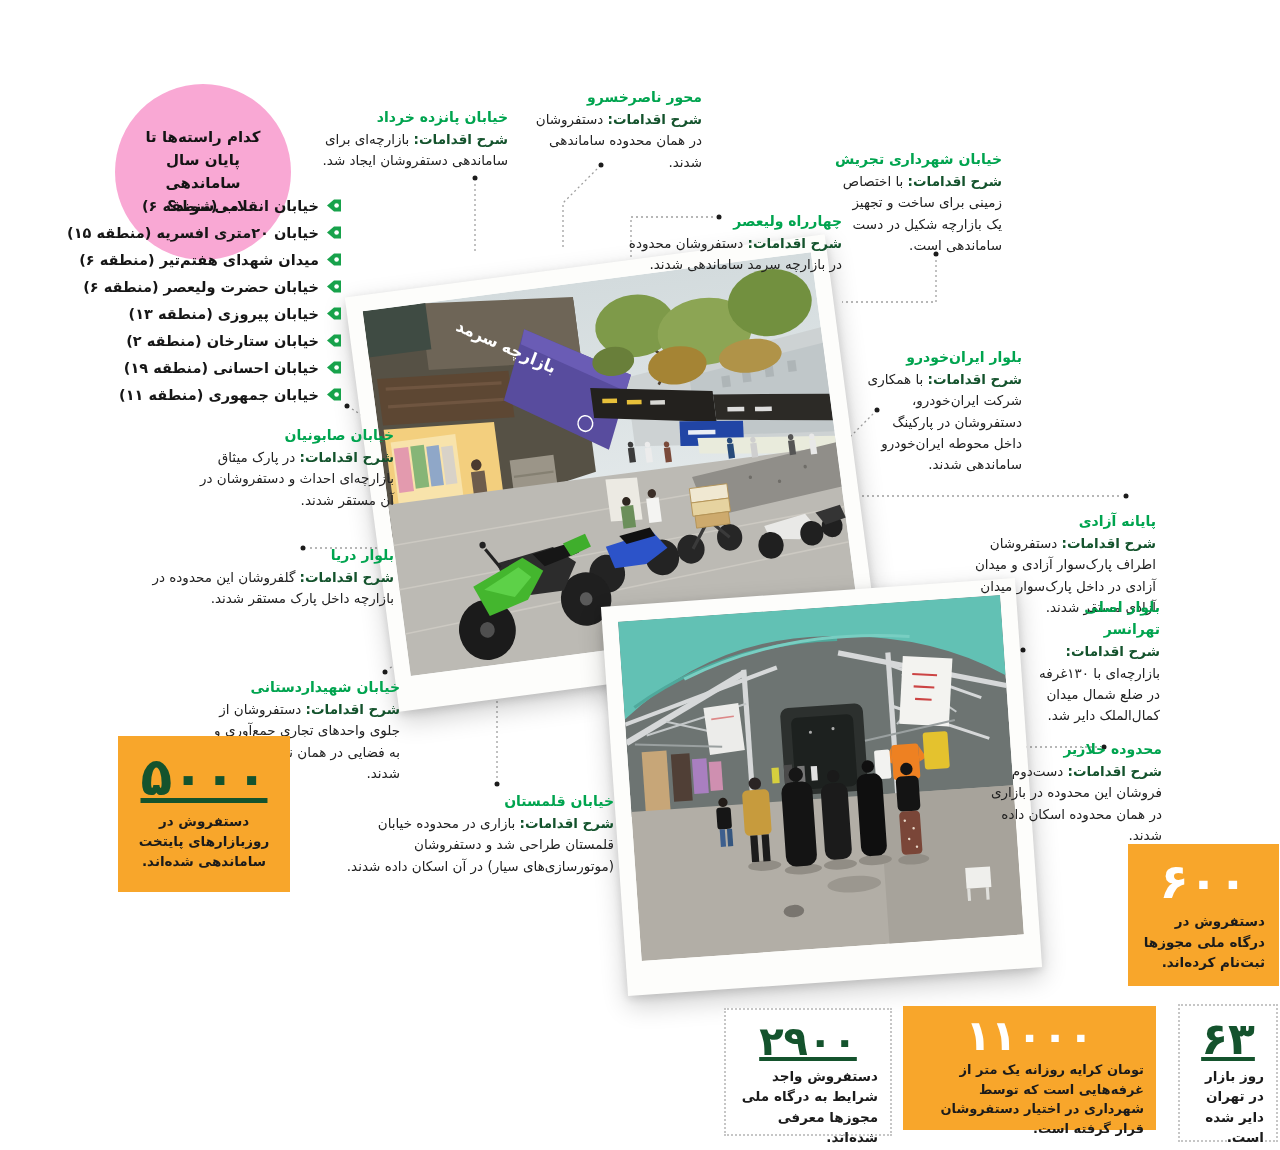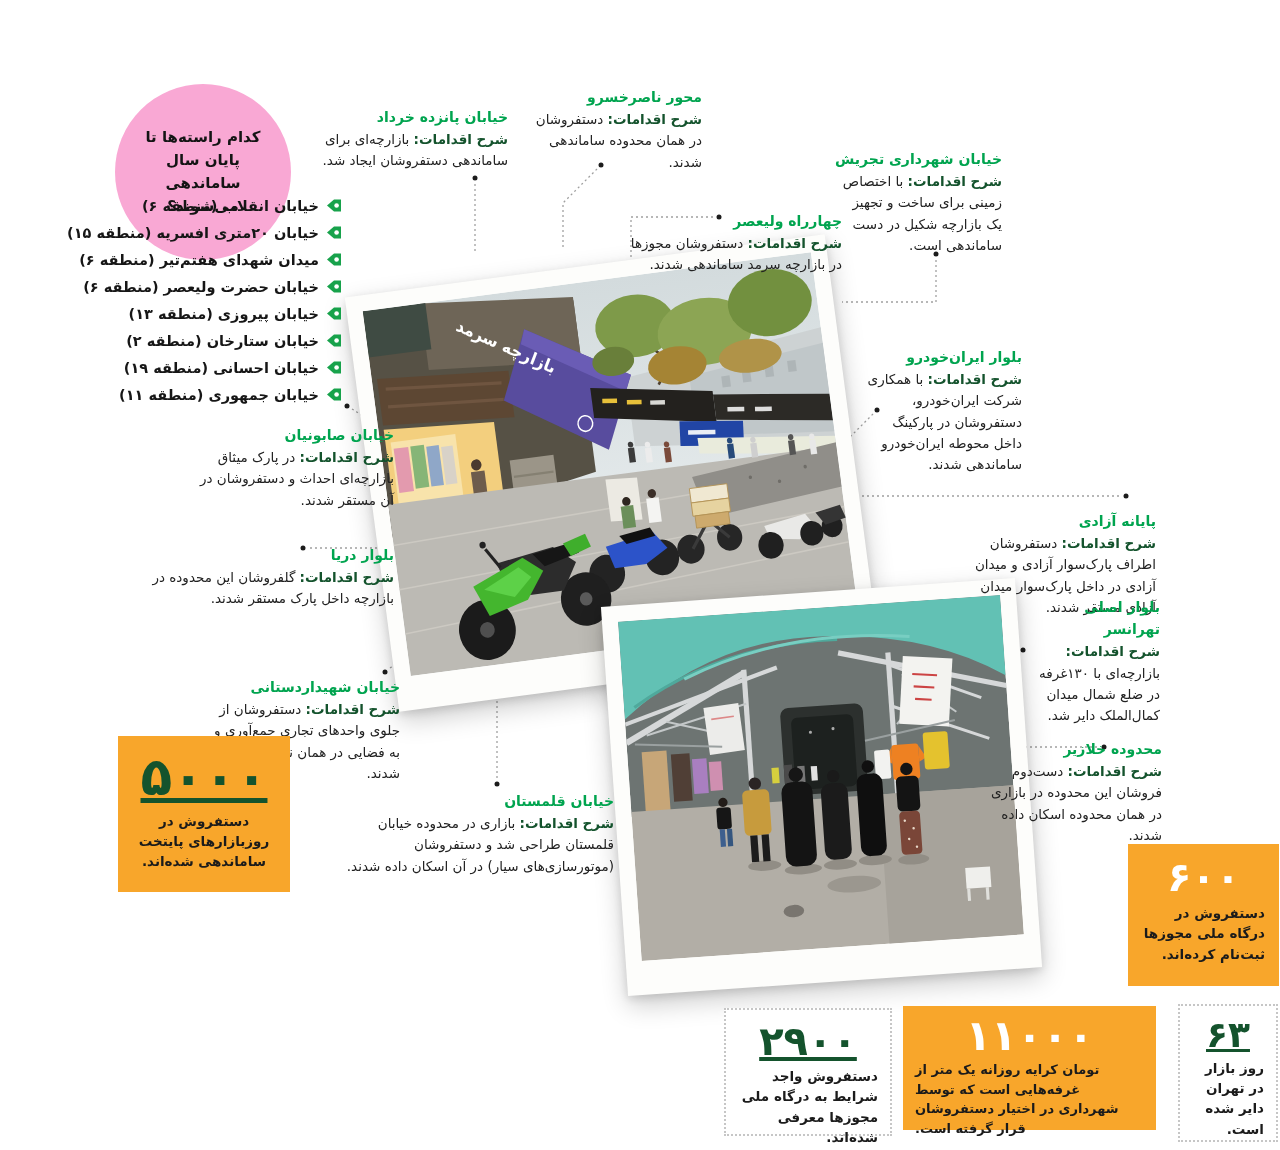--- a/index.html
+++ b/index.html
@@ -48,30 +48,30 @@
   .stat .cap{display:block;font-size:13.5px;line-height:1.5;}
   .orange{background:#f8a62b;}
   .dotted{border:2px dotted #c6c6c6;background:#fff;}
   .num-green{color:#14532d;text-decoration:underline;}
   .num-white{color:#ffffff;}
 
   .s5000{left:118px;top:736px;width:172px;height:156px;padding:14px 12px;}
   .s5000 .num{font-size:52px;}
   .s5000 .cap{text-align:center;margin-top:6px;}
   .s600{left:1128px;top:844px;width:151px;height:142px;padding:12px 14px;}
-  .s600 .num{font-size:40px;}
+  .s600 .num{font-size:48px;}
   .s600 .cap{text-align:right;margin-top:5px;}
   .s2900{left:724px;top:1008px;width:168px;height:128px;padding:10px 12px;}
   .s2900 .num{font-size:40px;}
   .s2900 .cap{text-align:right;margin-top:4px;}
   .s11000{left:903px;top:1006px;width:253px;height:124px;padding:8px 12px;}
   .s11000 .num{font-size:42px;}
-  .s11000 .cap{text-align:left;margin-top:2px;font-size:13px;}
+  .s11000 .cap{text-align:right;margin-top:2px;font-size:13px;}
   .s63{left:1178px;top:1004px;width:100px;height:138px;padding:10px 12px;}
-  .s63 .num{font-size:36px;}
+  .s63 .num{font-size:44px;}
   .s63 .cap{text-align:right;margin-top:4px;}
 </style>
 </head>
 <body>
 
 <div id="canvas">
 
   <svg id="connectors" width="1280" height="1150" viewBox="0 0 1280 1150">
     <g stroke="#a0a0a0" stroke-width="1.3" fill="none" stroke-dasharray="2 3">
       <polyline points="475,184 475,252"></polyline>
@@ -432,21 +432,21 @@
   <div class="block b2">
     <div class="title">محور ناصرخسرو</div>
     <div class="body"><b>شرح اقدامات:</b> <span>دستفروشان در همان محدوده ساماندهی شدند.</span></div>
   </div>
   <div class="block b3">
     <div class="title">خیابان شهرداری تجریش</div>
     <div class="body"><b>شرح اقدامات:</b> <span>با اختصاص زمینی برای ساخت و تجهیز یک بازارچه شکیل در دست ساماندهی است.</span></div>
   </div>
   <div class="block b4">
     <div class="title">چهارراه ولیعصر</div>
-    <div class="body"><b>شرح اقدامات:</b> <span>دستفروشان مجوزها در بازارچه سرمد ساماندهی شدند.</span></div>
+    <div class="body"><b>شرح اقدامات:</b> <span>دستفروشان محدوده در بازارچه سرمد ساماندهی شدند.</span></div>
   </div>
   <div class="block b5">
     <div class="title">بلوار ایران‌خودرو</div>
     <div class="body"><b>شرح اقدامات:</b> <span>با همکاری شرکت ایران‌خودرو، دستفروشان در پارکینگ داخل محوطه ایران‌خودرو ساماندهی شدند.</span></div>
   </div>
   <div class="block b6">
     <div class="title">پایانه آزادی</div>
     <div class="body"><b>شرح اقدامات:</b> <span>دستفروشان اطراف پارک‌سوار آزادی و میدان آزادی در داخل پارک‌سوار میدان آزادی مستقر شدند.</span></div>
   </div>
   <div class="block b7">

